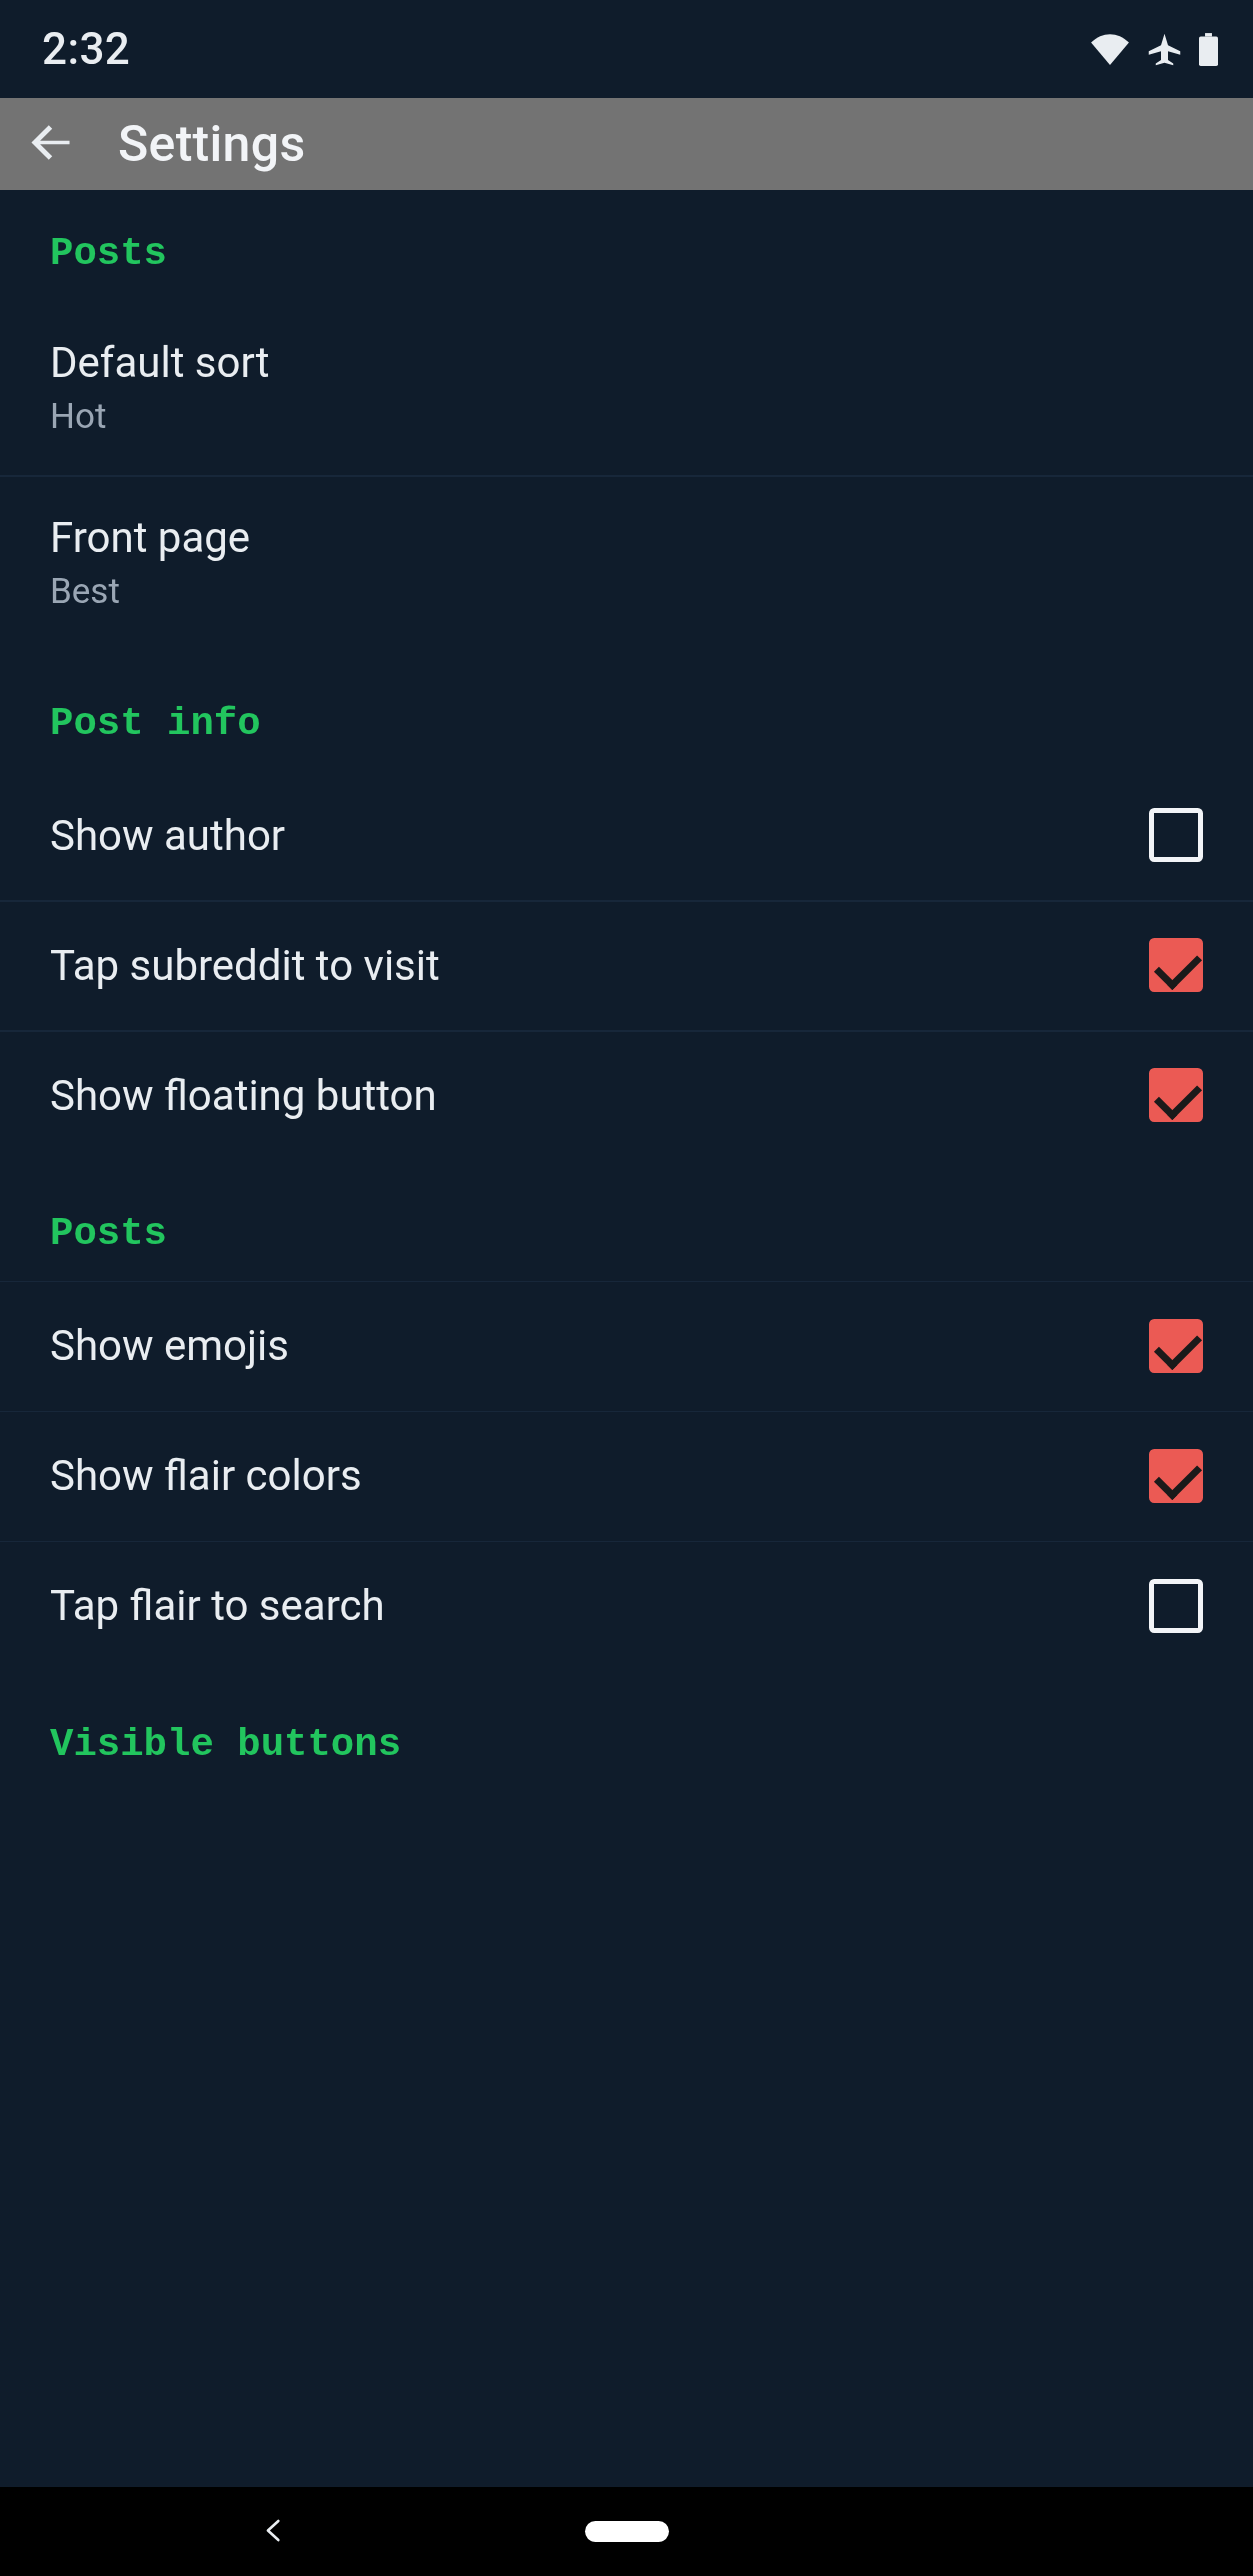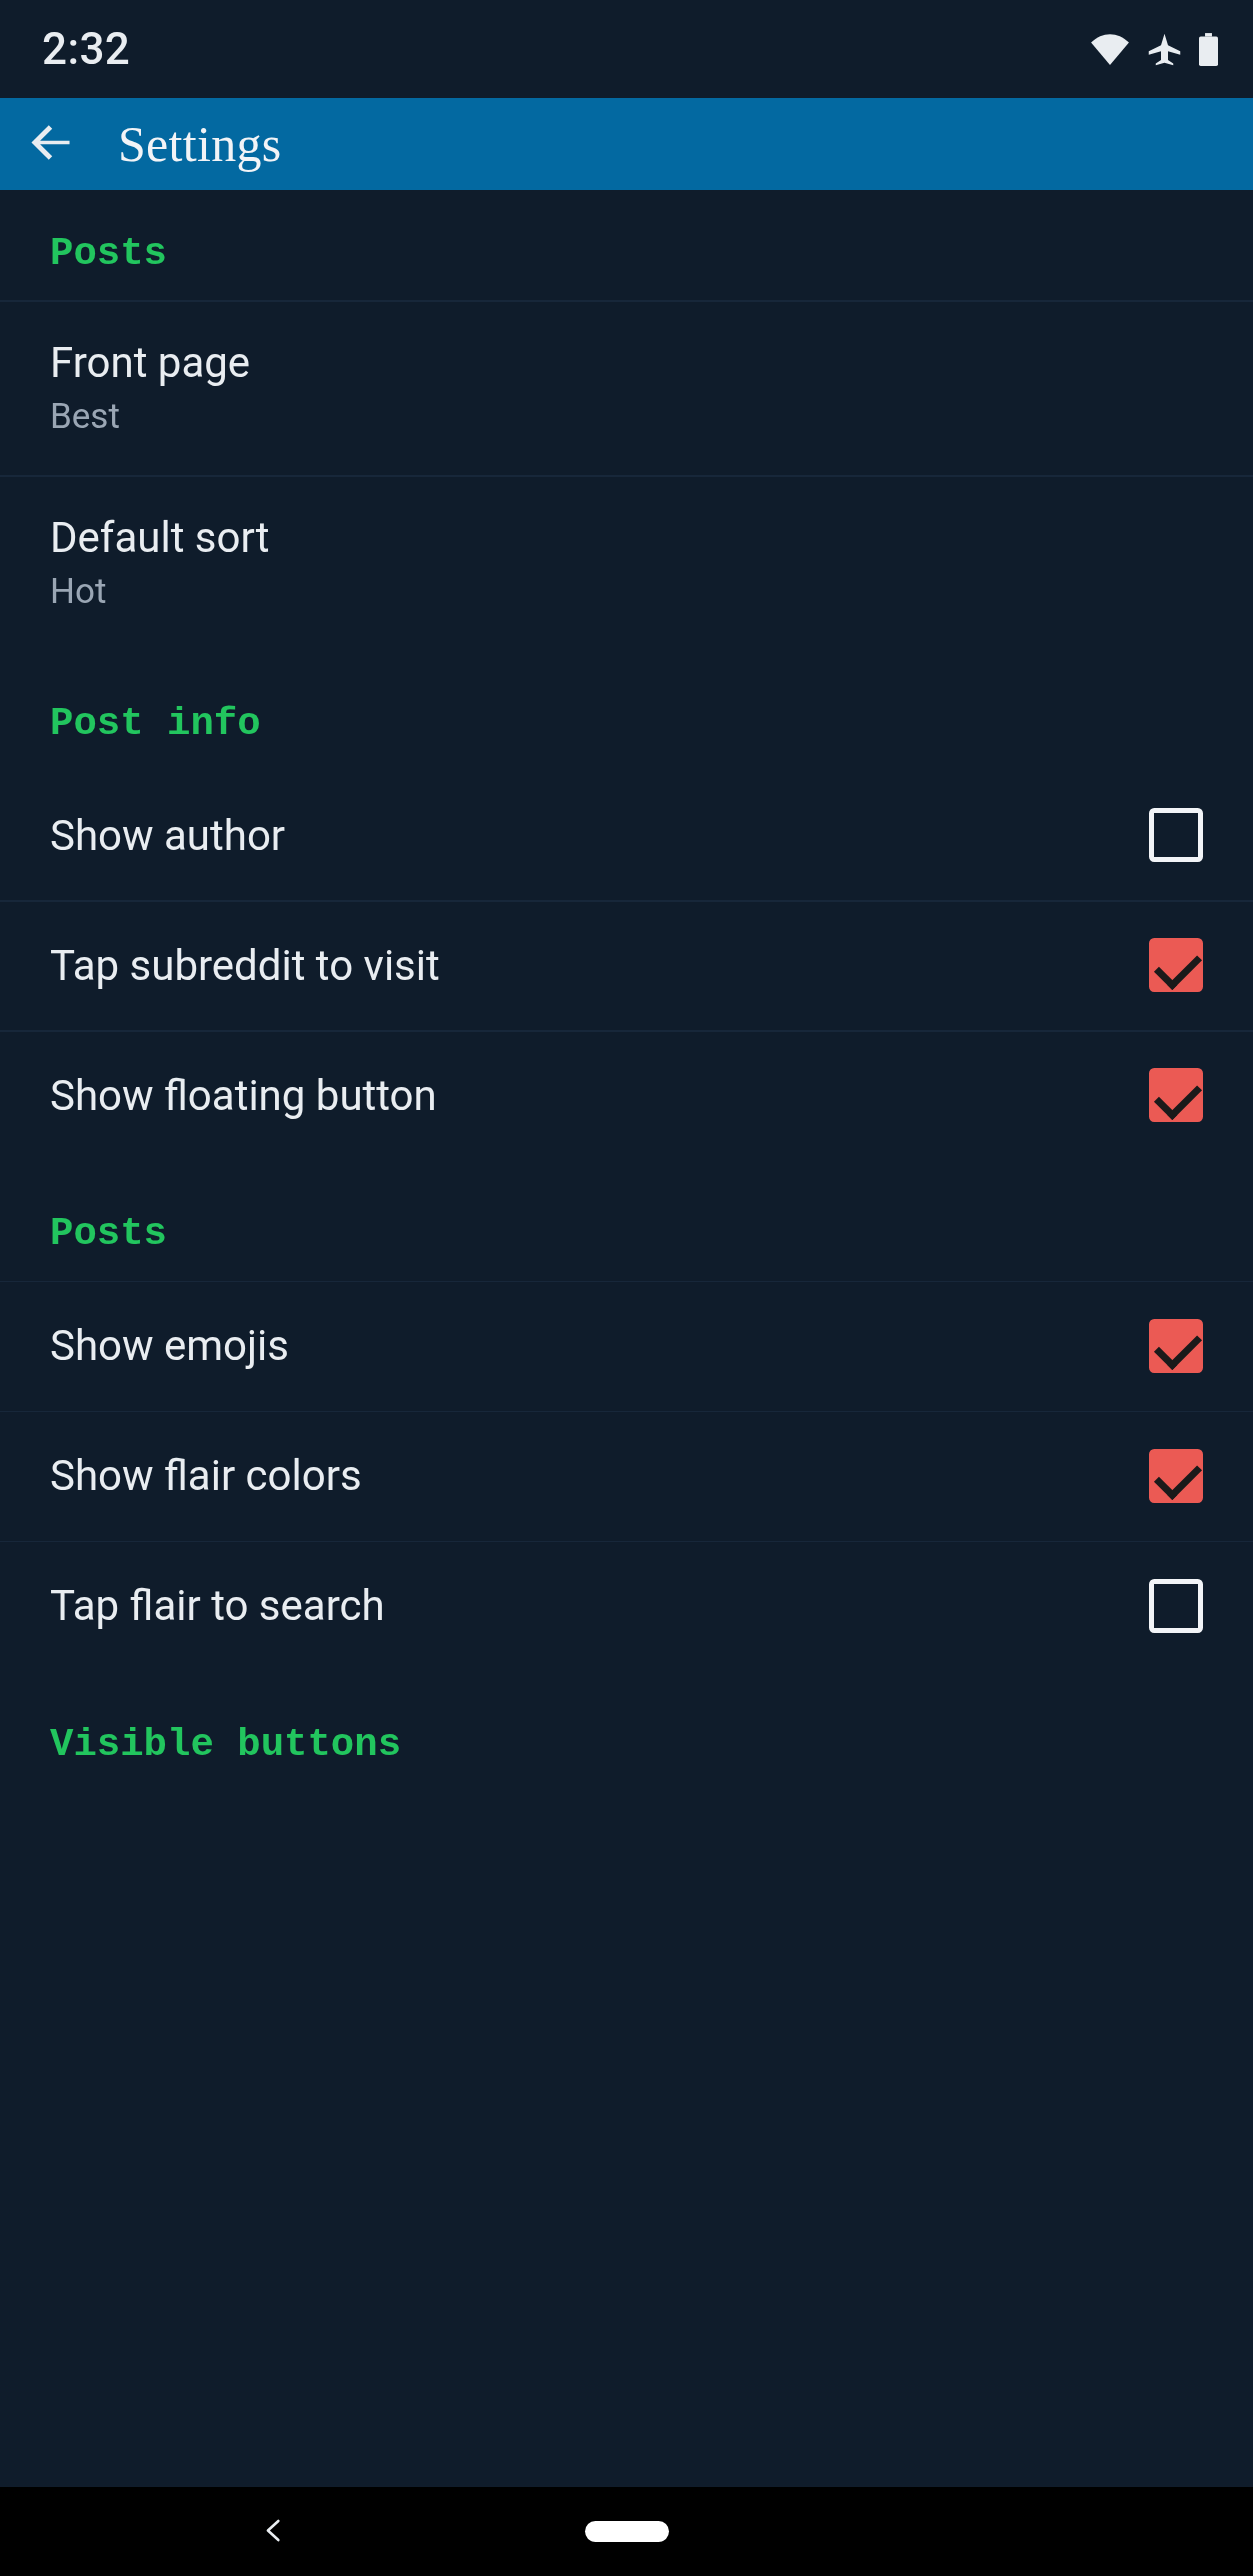--- a/index.html
+++ b/index.html
@@ -24,23 +24,22 @@
   .status-time { font-size: 44px; font-weight: 500; letter-spacing: 0.4px; }
   .status-right { display: flex; align-items: center; gap: 17.4px; }
   .status-right svg { display: block; }
 
   
   .app-bar {
     height: 92px;
     display: flex;
     align-items: center;
     padding: 0 28px;
-    background: #0369a1;
+    background: #737373;
     gap: 45px;
-    font-family: Liberation Serif, serif;
   }
   .app-title {
     font-size: 50px;
     font-weight: 500;
     letter-spacing: 0.3px;
     color: #f2f4f7;
   }
 
   
   .list {
@@ -152,31 +151,31 @@
       <path d="M48 24 H14 L28 10 L24 6 L4 26 L24 46 L28 42 L14 28 H48 Z" fill="#e9edf1"></path>
     </svg>
   </span>
   <span class="app-title">Settings</span>
 </div>
 
 <div class="list">
 
   <div class="section-header first">Posts</div>
 
-  <div class="row row-divider">
-    <div class="row-text">
-      <span class="row-title">Front page</span>
-      <span class="row-sub">Best</span>
-    </div>
-  </div>
-
   <div class="row">
     <div class="row-text">
       <span class="row-title">Default sort</span>
       <span class="row-sub">Hot</span>
+    </div>
+  </div>
+
+  <div class="row row-divider">
+    <div class="row-text">
+      <span class="row-title">Front page</span>
+      <span class="row-sub">Best</span>
     </div>
   </div>
 
   <div class="section-header">Post info</div>
 
   <div class="row">
     <span class="row-title">Show author</span>
     <span class="chk"></span>
   </div>
 

